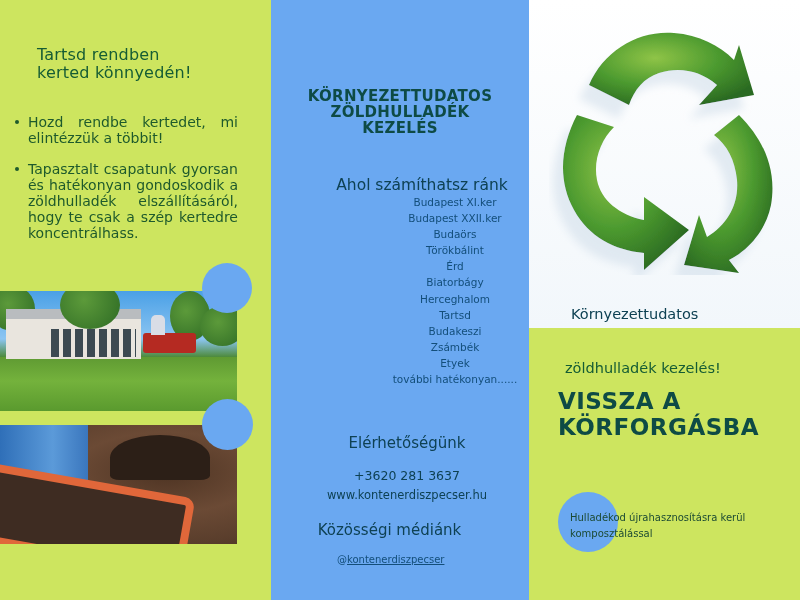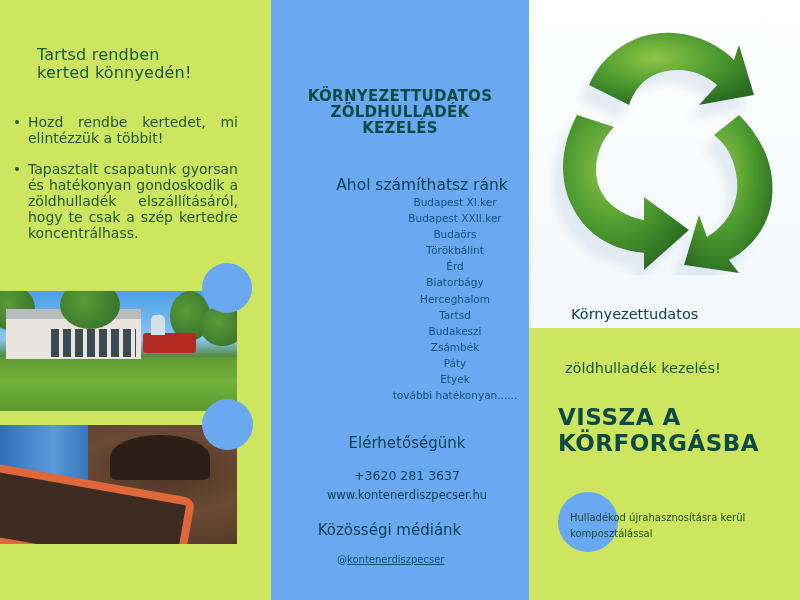--- a/index.html
+++ b/index.html
@@ -45,21 +45,21 @@
     .web { position: absolute; left: 271px; top: 488px; width: 272px; text-align: center; color: #0e4153; font-size: 11.5px; }
     .social-h { position: absolute; left: 271px; top: 521px; width: 230px; text-align: center; color: #0e4153; font-size: 15px; padding-left: 7px; }
     .social-link { position: absolute; left: 337px; top: 554px; color: #134e7a; font-size: 10px; }
     .social-link .u { text-decoration: underline; }
 
     
     .hero { position: absolute; left: 529px; top: 0; width: 271px; height: 328px; background: linear-gradient(180deg,#ffffff 0%, #f2f7fb 100%); overflow: hidden; }
     .recycle { position: absolute; left: 20px; top: 15px; width: 250px; height: 260px; }
     .right-tag1 { position: absolute; left: 571px; top: 306px; color: #0e4153; font-size: 14.5px; }
     .right-tag2 { position: absolute; left: 565px; top: 332px; color: #155c34; font-size: 14.5px; margin-top: 28px; }
-    .right-title { position: absolute; left: 558px; top: 388px; color: #0e4b45; font-weight: bold; font-size: 23px; line-height: 26px; letter-spacing: 0.5px; margin-top: 16px; }
+    .right-title { position: absolute; left: 558px; top: 388px; color: #0e4b45; font-weight: bold; font-size: 23px; line-height: 26px; letter-spacing: 0.5px; }
     .right-desc { position: absolute; left: 570px; top: 510px; width: 230px; color: #1c4a33; font-size: 10px; line-height: 16px; }
   </style>
 </head>
 <body>
 
 <div class="col col-left"></div>
 <div class="col col-mid"></div>
 <div class="col col-right"></div>
 
 <div class="left-title">
@@ -99,21 +99,20 @@
   <li>Budapest XI.ker</li>
   <li>Budapest XXII.ker</li>
   <li>Budaörs</li>
   <li>Törökbálint</li>
   <li>Érd</li>
   <li>Biatorbágy</li>
   <li>Herceghalom</li>
   <li>Tartsd</li>
   <li>Budakeszi</li>
   <li>Zsámbék</li>
-  <li>Páty</li>
   <li>Etyek</li>
   <li>további hatékonyan......</li>
 </ul>
 <div class="contact-h">Elérhetőségünk</div>
 <div class="phone">+3620 281 3637</div>
 <div class="web">www.kontenerdiszpecser.hu</div>
 <div class="social-h">Közösségi médiánk</div>
 <div class="social-link"><span>@</span><span class="u">kontenerdiszpecser</span></div>
 
 <div class="hero">

